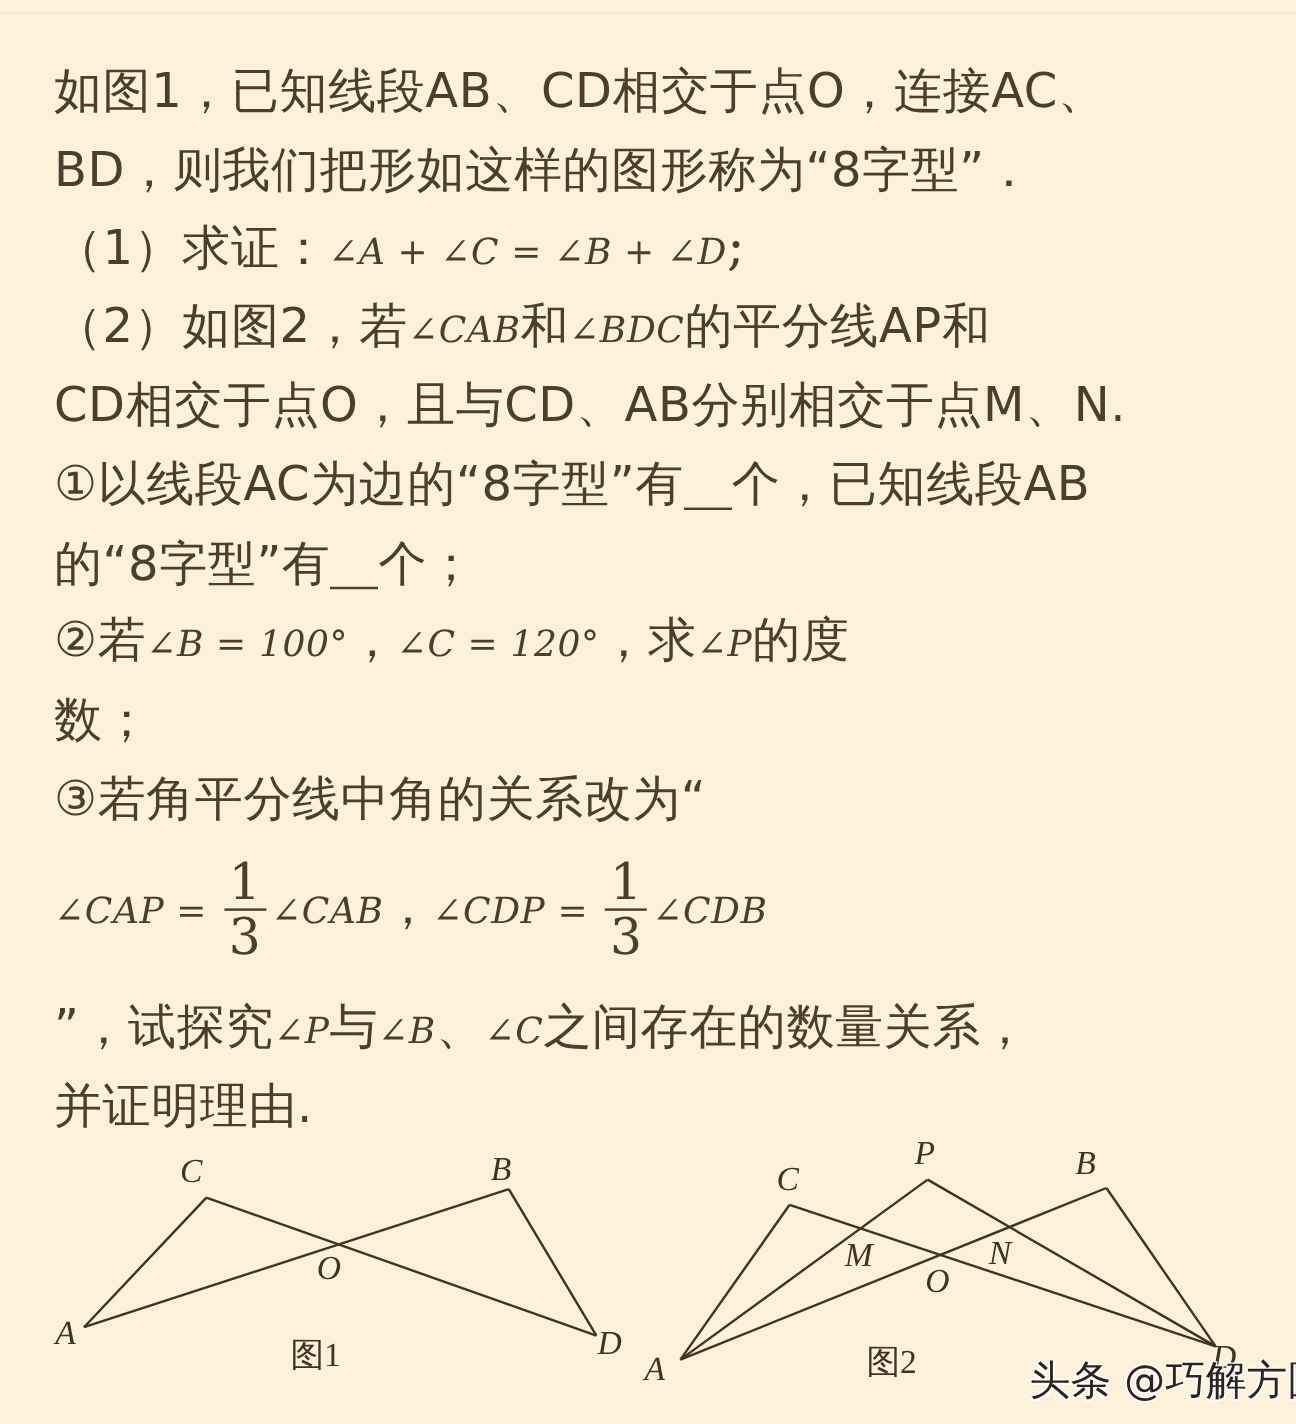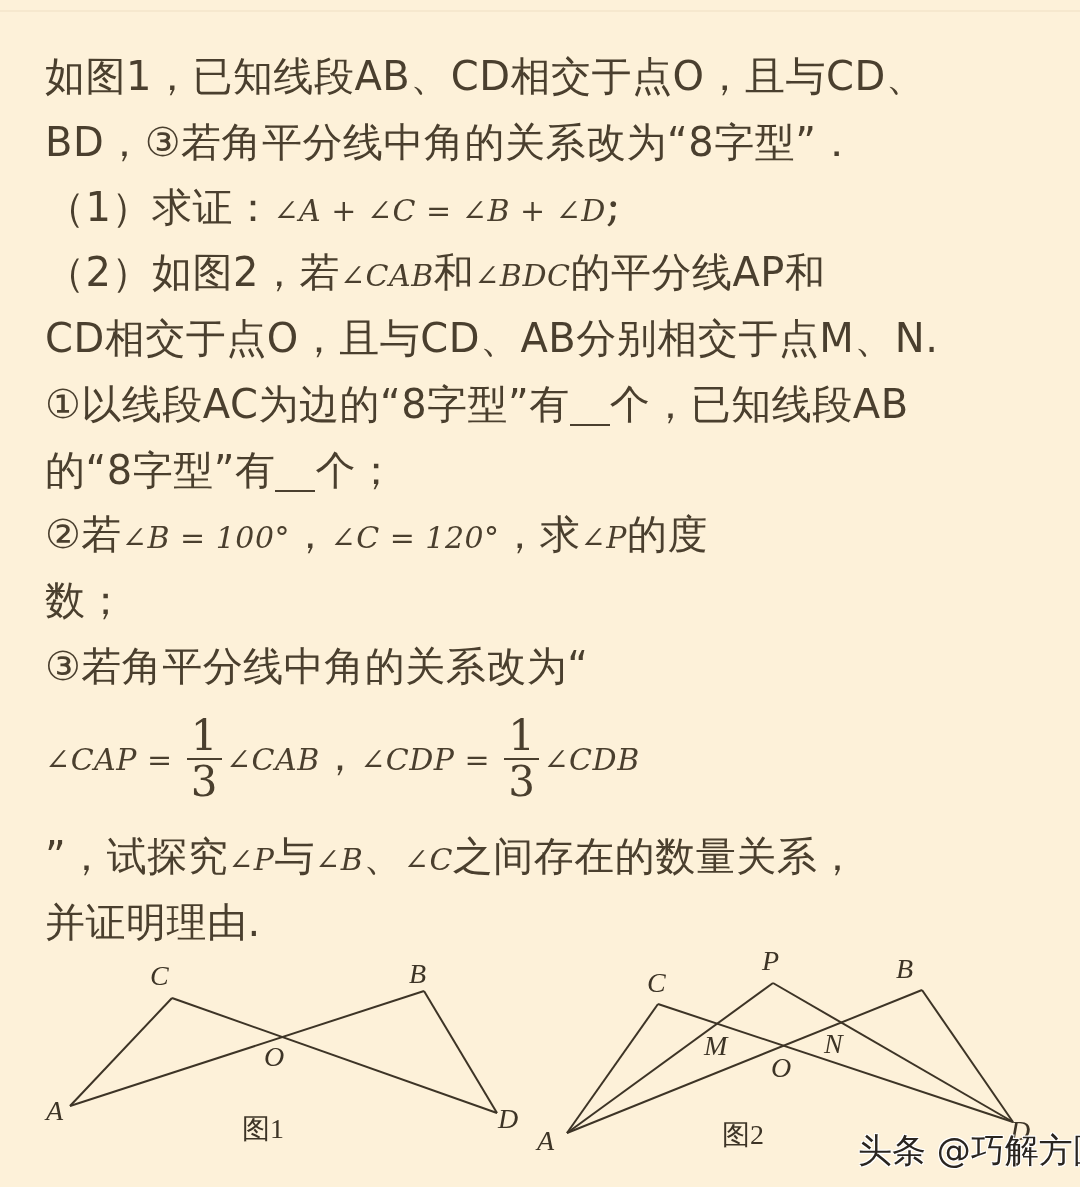--- a/index.html
+++ b/index.html
@@ -56,22 +56,22 @@
     text-shadow: 1px 1px 0 #ffffff, -1px -1px 0 #ffffff, 1px -1px 0 #ffffff, -1px 1px 0 #ffffff;
     white-space: nowrap;
   }
   svg.figs { position: absolute; left: 0; top: 0; }
 </style>
 </head>
 <body>
 
 <div class="topline"></div>
 
-<div class="line" style="top:48px;">如图1，已知线段AB、CD相交于点O，且与CD、</div>
-<div class="line" style="top:114px;">BD，③若角平分线中角的关系改为“8字型”．</div>
+<div class="line" style="top:48px;">如图1，已知线段AB、CD相交于点O，连接AC、</div>
+<div class="line" style="top:114px;">BD，则我们把形如这样的图形称为“8字型”．</div>
 
 <div class="line" style="top:178px;">
   <span>（1）求证：</span><span class="m">∠A + ∠C = ∠B + ∠D</span><span class="mr">;</span>
 </div>
 
 <div class="line" style="top:244px;">
   <span>（2）如图2，若</span><span class="m">∠CAB</span><span>和</span><span class="m">∠BDC</span><span>的平分线AP和</span>
 </div>
 <div class="line" style="top:310px;">CD相交于点O，且与CD、AB分别相交于点M、N.</div>
 

